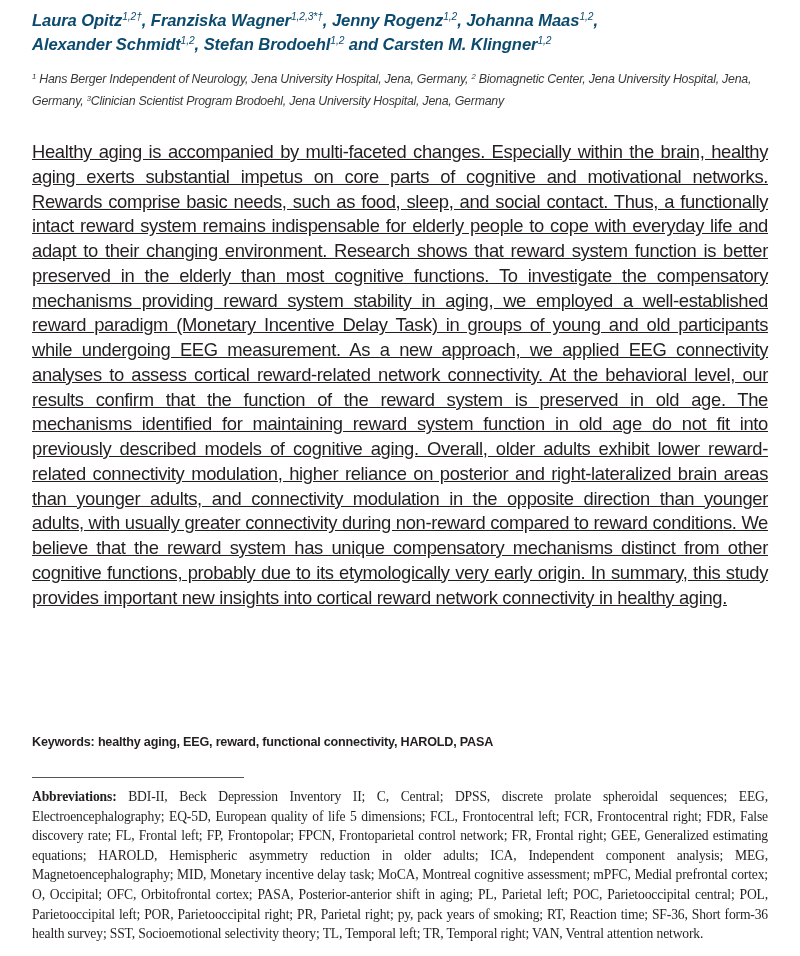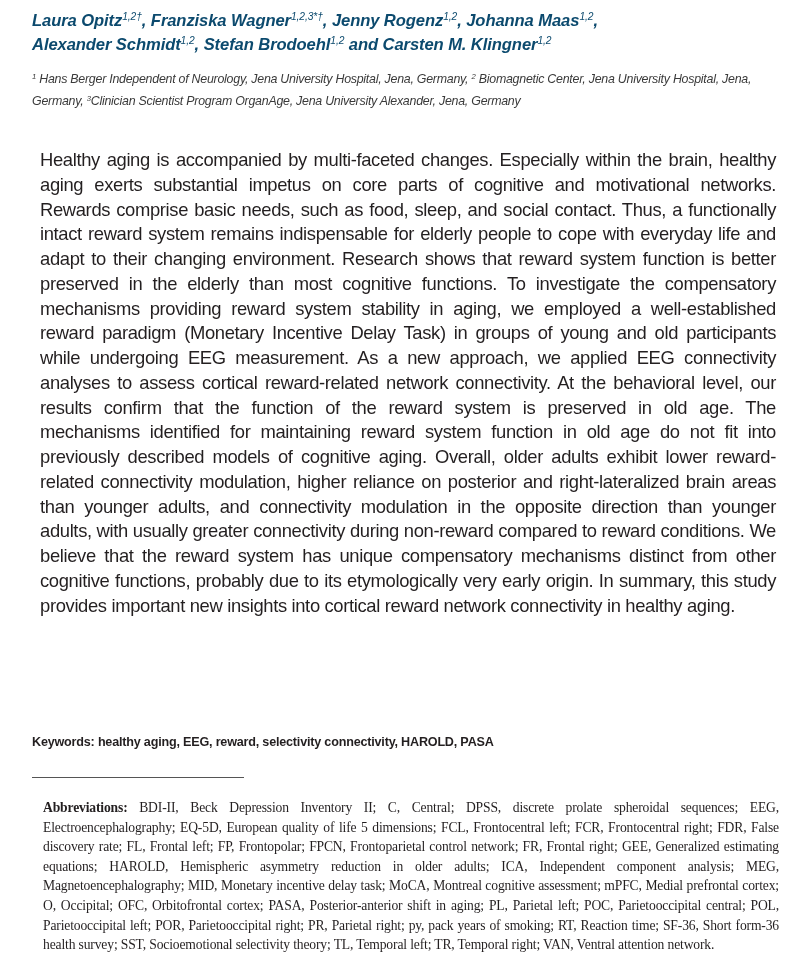--- a/index.html
+++ b/index.html
@@ -58,21 +58,22 @@
       top: 140px;
       left: 0;
       width: 736px;
       font-family: "Liberation Sans", sans-serif;
       font-size: 18.4px;
       line-height: 24.75px;
       color: #231f20;
       text-align: justify;
       letter-spacing: -0.35px;
       word-spacing: 0px;
-      margin: 8px;
+      margin: 0;
+      text-decoration: underline;
     }
     .keywords {
       position: absolute;
       top: 733px;
       left: 0;
       width: 736px;
       font-family: "Liberation Sans", sans-serif;
       font-weight: bold;
       font-size: 12.6px;
       line-height: 18px;
@@ -91,40 +92,40 @@
       position: absolute;
       top: 787px;
       left: 0;
       width: 736px;
       font-family: "Liberation Serif", serif;
       font-size: 13.6px;
       line-height: 19.6px;
       color: #231f20;
       text-align: justify;
       letter-spacing: -0.15px;
-      margin: 11px;
+      margin: 0;
     }
     .abbrev-label {
       font-weight: bold;
     }
   </style>
 </head>
 <body>
 
 <div class="page">
 
   <div class="authors">
     <span><span>Laura Opitz</span><sup>1,2†</sup><span>, </span></span><span><span>Franziska Wagner</span><sup>1,2,3*†</sup><span>, </span></span><span><span>Jenny Rogenz</span><sup>1,2</sup><span>, </span></span><span><span>Johanna Maas</span><sup>1,2</sup><span>,</span></span><br><span><span>Alexander Schmidt</span><sup>1,2</sup><span>, </span></span><span><span>Stefan Brodoehl</span><sup>1,2</sup><span> and </span></span><span><span>Carsten M. Klingner</span><sup>1,2</sup></span>
   </div>
 
   <div class="affil">
-    <sup>1</sup><span> Hans Berger Independent of Neurology, Jena University Hospital, Jena, Germany, </span><sup>2</sup><span> Biomagnetic Center, Jena University Hospital, Jena, Germany, </span><sup>3</sup><span>Clinician Scientist Program OrganAge, Jena University Alexander, Jena, Germany</span>
+    <sup>1</sup><span> Hans Berger Independent of Neurology, Jena University Hospital, Jena, Germany, </span><sup>2</sup><span> Biomagnetic Center, Jena University Hospital, Jena, Germany, </span><sup>3</sup><span>Clinician Scientist Program Brodoehl, Jena University Hospital, Jena, Germany</span>
   </div>
 
   <p class="abstract">Healthy aging is accompanied by multi-faceted changes. Especially within the brain, healthy aging exerts substantial impetus on core parts of cognitive and motivational networks. Rewards comprise basic needs, such as food, sleep, and social contact. Thus, a functionally intact reward system remains indispensable for elderly people to cope with everyday life and adapt to their changing environment. Research shows that reward system function is better preserved in the elderly than most cognitive functions. To investigate the compensatory mechanisms providing reward system stability in aging, we employed a well-established reward paradigm (Monetary Incentive Delay Task) in groups of young and old participants while undergoing EEG measurement. As a new approach, we applied EEG connectivity analyses to assess cortical reward-related network connectivity. At the behavioral level, our results confirm that the function of the reward system is preserved in old age. The mechanisms identified for maintaining reward system function in old age do not fit into previously described models of cognitive aging. Overall, older adults exhibit lower reward-related connectivity modulation, higher reliance on posterior and right-lateralized brain areas than younger adults, and connectivity modulation in the opposite direction than younger adults, with usually greater connectivity during non-reward compared to reward conditions. We believe that the reward system has unique compensatory mechanisms distinct from other cognitive functions, probably due to its etymologically very early origin. In summary, this study provides important new insights into cortical reward network connectivity in healthy aging.</p>
 
-  <div class="keywords">Keywords: healthy aging, EEG, reward, selectivity connectivity, HAROLD, PASA</div>
+  <div class="keywords">Keywords: healthy aging, EEG, reward, functional connectivity, HAROLD, PASA</div>
 
   <div class="rule"></div>
 
   <p class="abbrev"><span class="abbrev-label">Abbreviations:</span><span> BDI-II, Beck Depression Inventory II; C, Central; DPSS, discrete prolate spheroidal sequences; EEG, Electroencephalography; EQ-5D, European quality of life 5 dimensions; FCL, Frontocentral left; FCR, Frontocentral right; FDR, False discovery rate; FL, Frontal left; FP, Frontopolar; FPCN, Frontoparietal control network; FR, Frontal right; GEE, Generalized estimating equations; HAROLD, Hemispheric asymmetry reduction in older adults; ICA, Independent component analysis; MEG, Magnetoencephalography; MID, Monetary incentive delay task; MoCA, Montreal cognitive assessment; mPFC, Medial prefrontal cortex; O, Occipital; OFC, Orbitofrontal cortex; PASA, Posterior-anterior shift in aging; PL, Parietal left; POC, Parietooccipital central; POL, Parietooccipital left; POR, Parietooccipital right; PR, Parietal right; py, pack years of smoking; RT, Reaction time; SF-36, Short form-36 health survey; SST, Socioemotional selectivity theory; TL, Temporal left; TR, Temporal right; VAN, Ventral attention network.</span></p>
 
 </div>
 
 </body></html>

